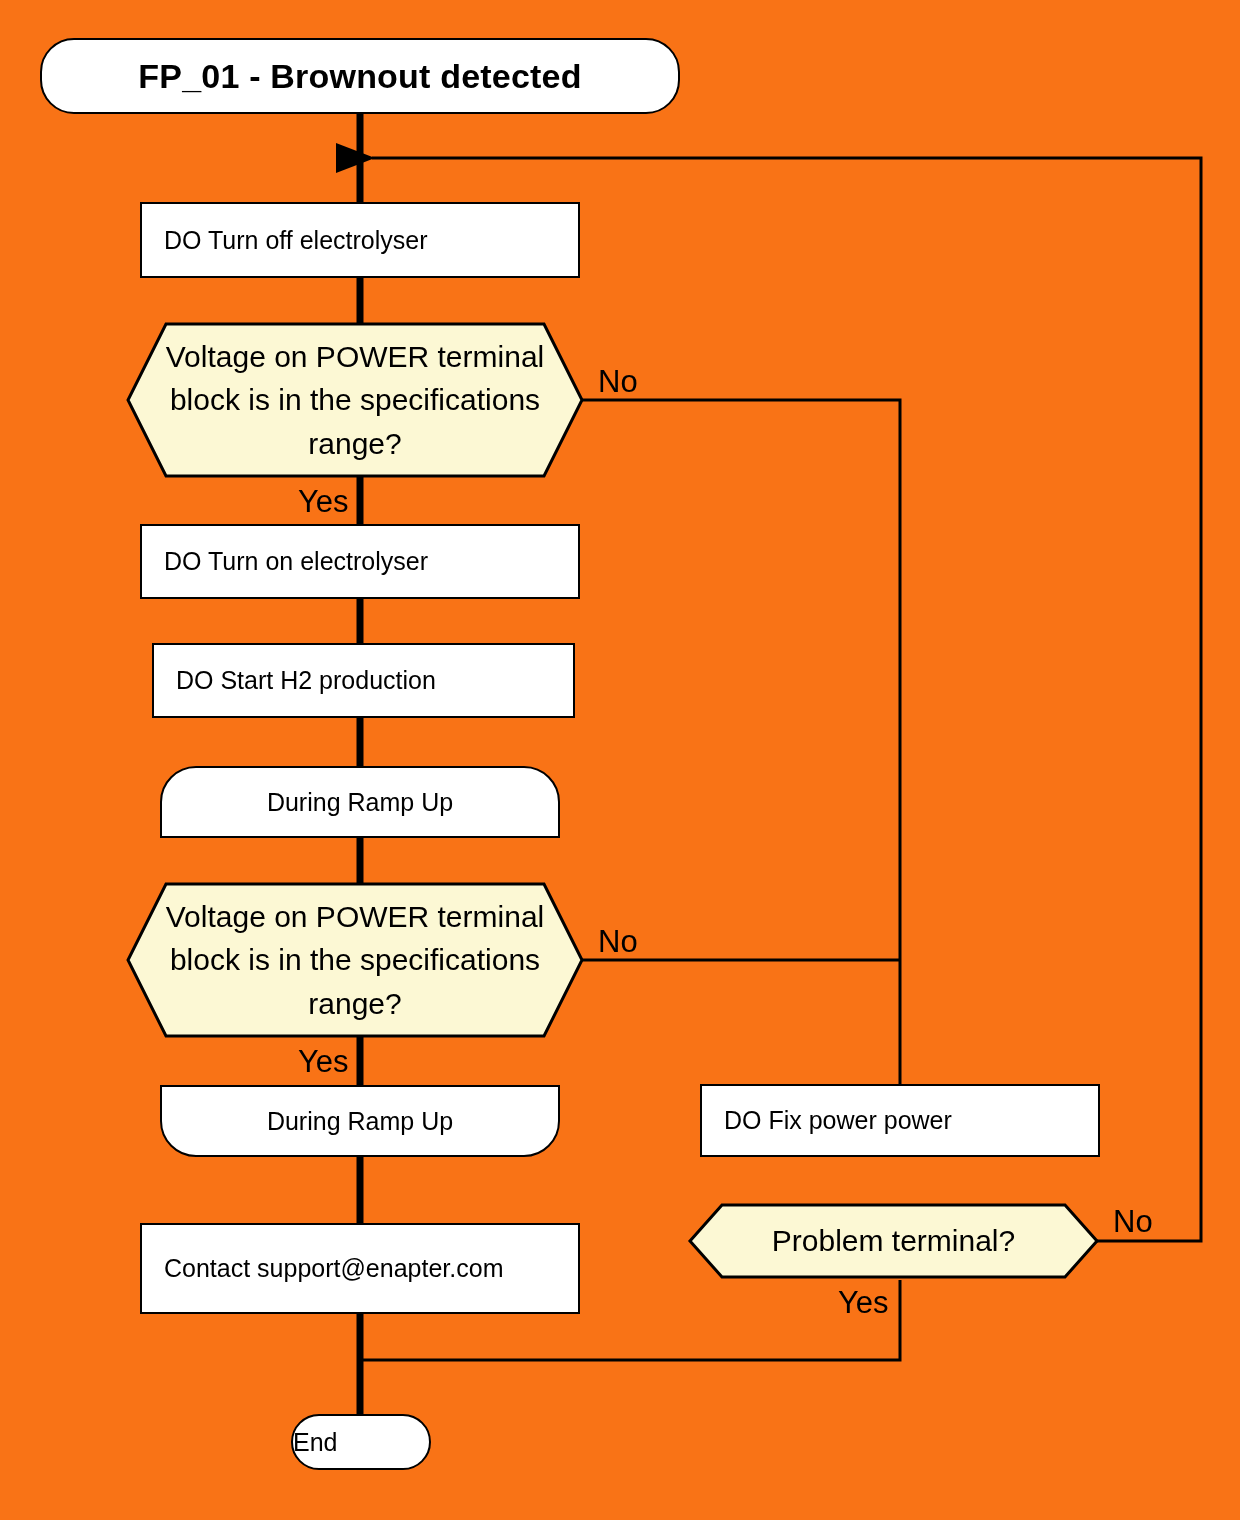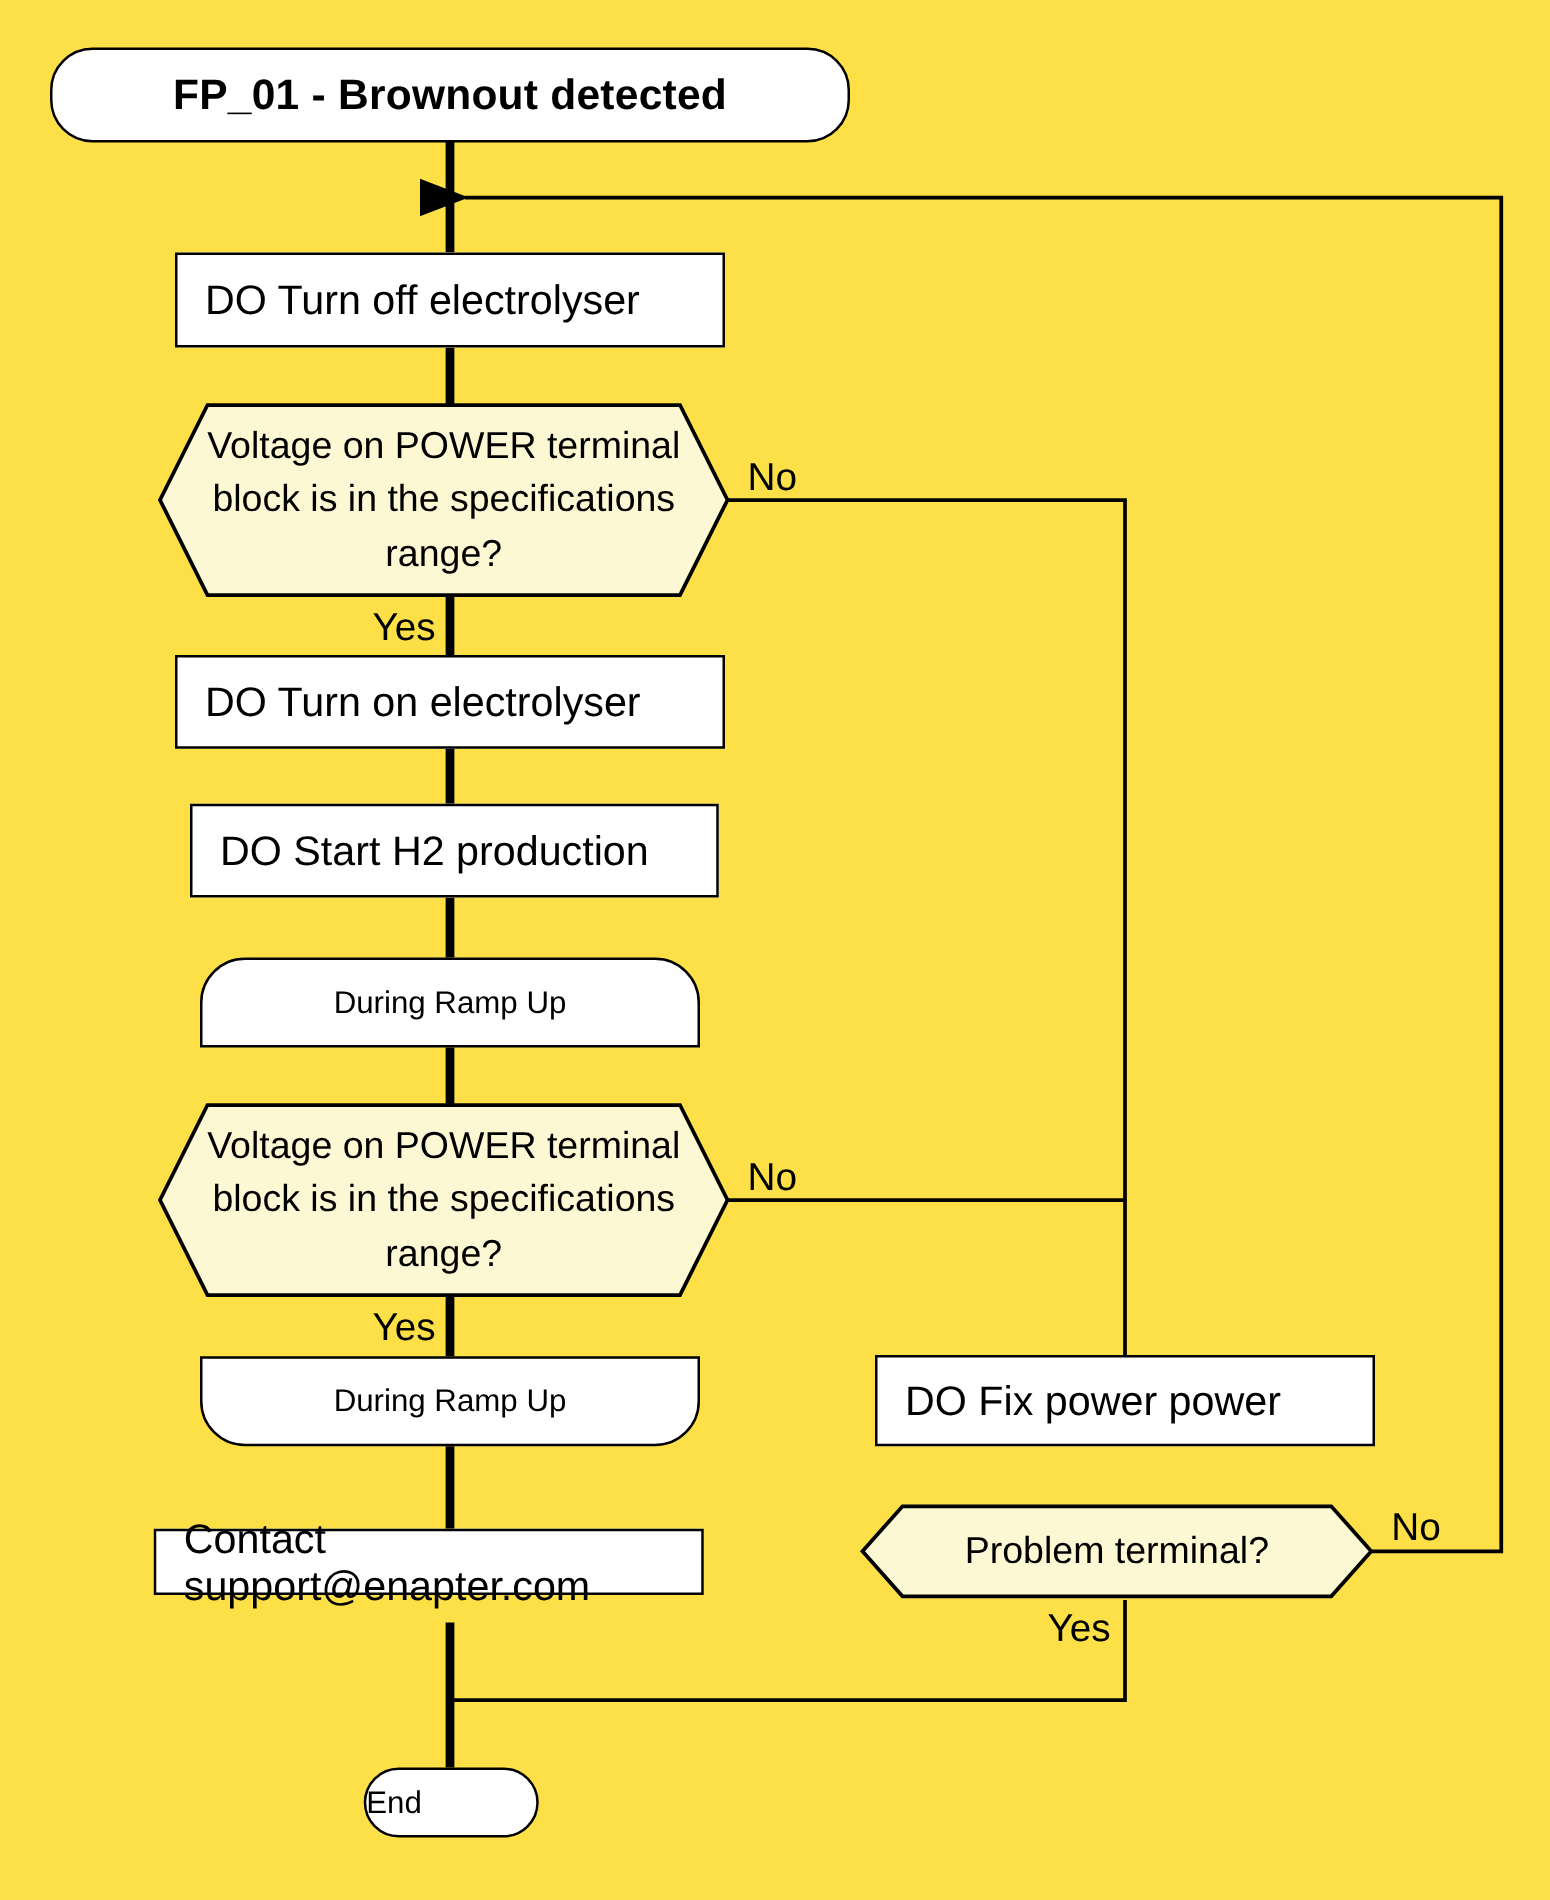--- a/index.html
+++ b/index.html
@@ -8,21 +8,21 @@
     padding: 0;
     background: #c3d0fb;
   }
   body {
     font-family: "Liberation Sans", sans-serif;
   }
   #flowchart {
     position: relative;
     width: 1240px;
     height: 1520px;
-    background: #fde047;
+    background: #f97316;
     overflow: hidden;
   }
   #edges {
     position: absolute;
     left: 0;
     top: 0;
     width: 1240px;
     height: 1520px;
   }
   .node {
@@ -37,21 +37,21 @@
   }
   .node-title {
     border-radius: 34px;
     font-size: 34px;
     font-weight: bold;
     justify-content: center;
     letter-spacing: 0.2px;
   }
   .node-process {
     justify-content: flex-start;
-    font-size: 33px;
+    font-size: 25px;
     padding-left: 22px;
   }
   .node-state-top {
     border-radius: 36px 36px 0 0;
     justify-content: center;
     font-size: 25px;
   }
   .node-state-bottom {
     border-radius: 0 0 36px 36px;
     justify-content: center;
@@ -174,21 +174,21 @@
       <span>range?</span>
     </div>
   </div>
   <div class="edge-label" style="left:598px; top:924px;">No</div>
   <div class="edge-label" style="left:298px; top:1044px;">Yes</div>
 
   <div class="node node-state-bottom" style="left:160px; top:1085px; width:400px; height:72px;">
     <span>During Ramp Up</span>
   </div>
 
-  <div class="node node-process" style="left:123px; top:1223px; width:440px; height:53px;">
+  <div class="node node-process" style="left:140px; top:1223px; width:440px; height:91px;">
     <span>Contact support@enapter.com</span>
   </div>
 
   <div class="node node-process" style="left:700px; top:1084px; width:400px; height:73px;">
     <span>DO Fix power power</span>
   </div>
 
   <div class="hex" style="left:690px; top:1205px; width:407px; height:72px;">
     <svg width="407" height="72" viewBox="0 0 407 72" xmlns="http://www.w3.org/2000/svg">
       <polygon points="32,0 375,0 407,36 375,72 32,72 0,36" fill="#fcf8d4" stroke="#000000" stroke-width="3"></polygon>

